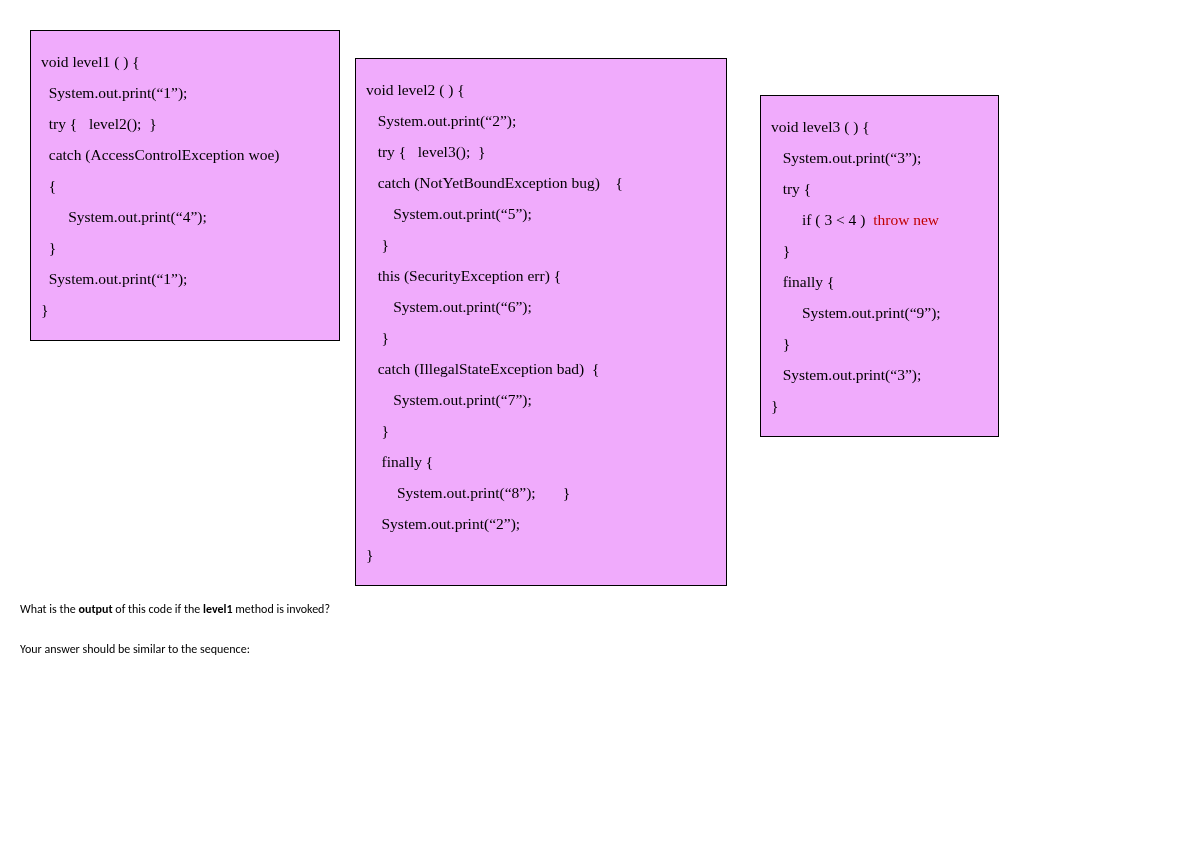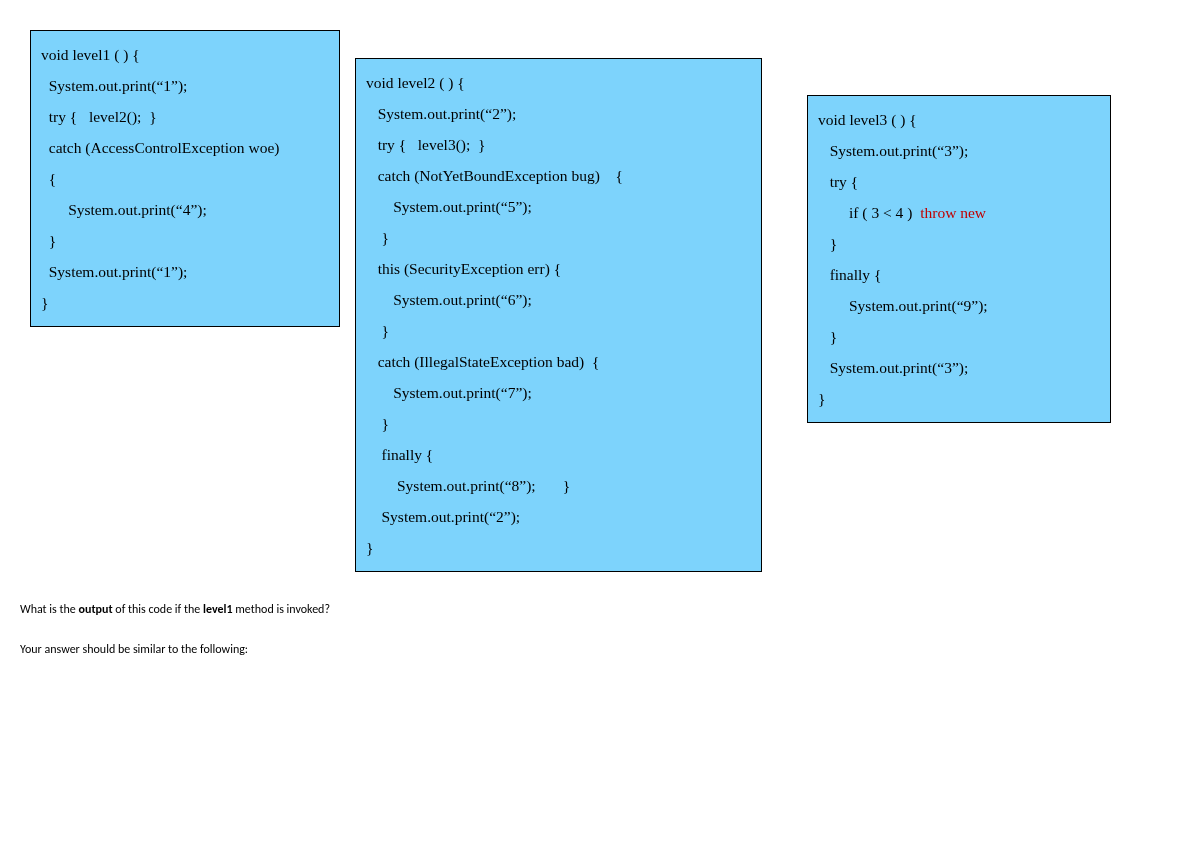--- a/index.html
+++ b/index.html
@@ -12,22 +12,22 @@
     width: 1189px;
     box-sizing: border-box;
   }
   .code-boxes {
     position: relative;
     height: 540px;
   }
   .code-box {
     position: absolute;
     border: 1.5px solid #000;
-    padding: 8px 10px;
-    background: #7dd3fc;
+    padding: 15px 10px;
+    background: #f0abfc;
     box-sizing: border-box;
   }
   .code-box .line {
     white-space: pre;
     line-height: 2.0;
     font-size: 15.5px;
   }
   .red {
     color: #c00000;
   }
@@ -52,52 +52,52 @@
     <div class="line">  System.out.print(“1”);</div>
     <div class="line">  try {   level2();  }</div>
     <div class="line">  catch (AccessControlException woe)</div>
     <div class="line">  {</div>
     <div class="line">       System.out.print(“4”);</div>
     <div class="line">  }</div>
     <div class="line">  System.out.print(“1”);</div>
     <div class="line">}</div>
   </div>
 
-  <div class="code-box" style="left:335px; top:38px; width:407px;">
+  <div class="code-box" style="left:335px; top:38px; width:372px;">
     <div class="line">void level2 ( ) {</div>
     <div class="line">   System.out.print(“2”);</div>
     <div class="line">   try {   level3();  }</div>
     <div class="line">   catch (NotYetBoundException bug)    {</div>
     <div class="line">       System.out.print(“5”);</div>
     <div class="line">    }</div>
     <div class="line">   this (SecurityException err) {</div>
     <div class="line">       System.out.print(“6”);</div>
     <div class="line">    }</div>
     <div class="line">   catch (IllegalStateException bad)  {</div>
     <div class="line">       System.out.print(“7”);</div>
     <div class="line">    }</div>
     <div class="line">    finally {</div>
     <div class="line">        System.out.print(“8”);       }</div>
     <div class="line">    System.out.print(“2”);</div>
     <div class="line">}</div>
   </div>
 
-  <div class="code-box" style="left:740px; top:75px; width:304px;margin-left:47px;">
+  <div class="code-box" style="left:740px; top:75px; width:239px;">
     <div class="line">void level3 ( ) {</div>
     <div class="line">   System.out.print(“3”);</div>
     <div class="line">   try {</div>
     <div class="line"><span>        if ( 3 &lt; 4 )  </span><span class="red">throw new</span></div>
     <div class="line">   }</div>
     <div class="line">   finally {</div>
     <div class="line">        System.out.print(“9”);</div>
     <div class="line">   }</div>
     <div class="line">   System.out.print(“3”);</div>
     <div class="line">}</div>
   </div>
 
 </div>
 
 <div class="questions">
   <p>
     <span>What is the </span><span class="b">output</span><span> of this code if the </span><span class="b">level1</span><span> method is invoked?</span>
   </p>
-  <p>Your answer should be similar to the following:</p>
+  <p>Your answer should be similar to the sequence:</p>
 </div>
 
 </body></html>

